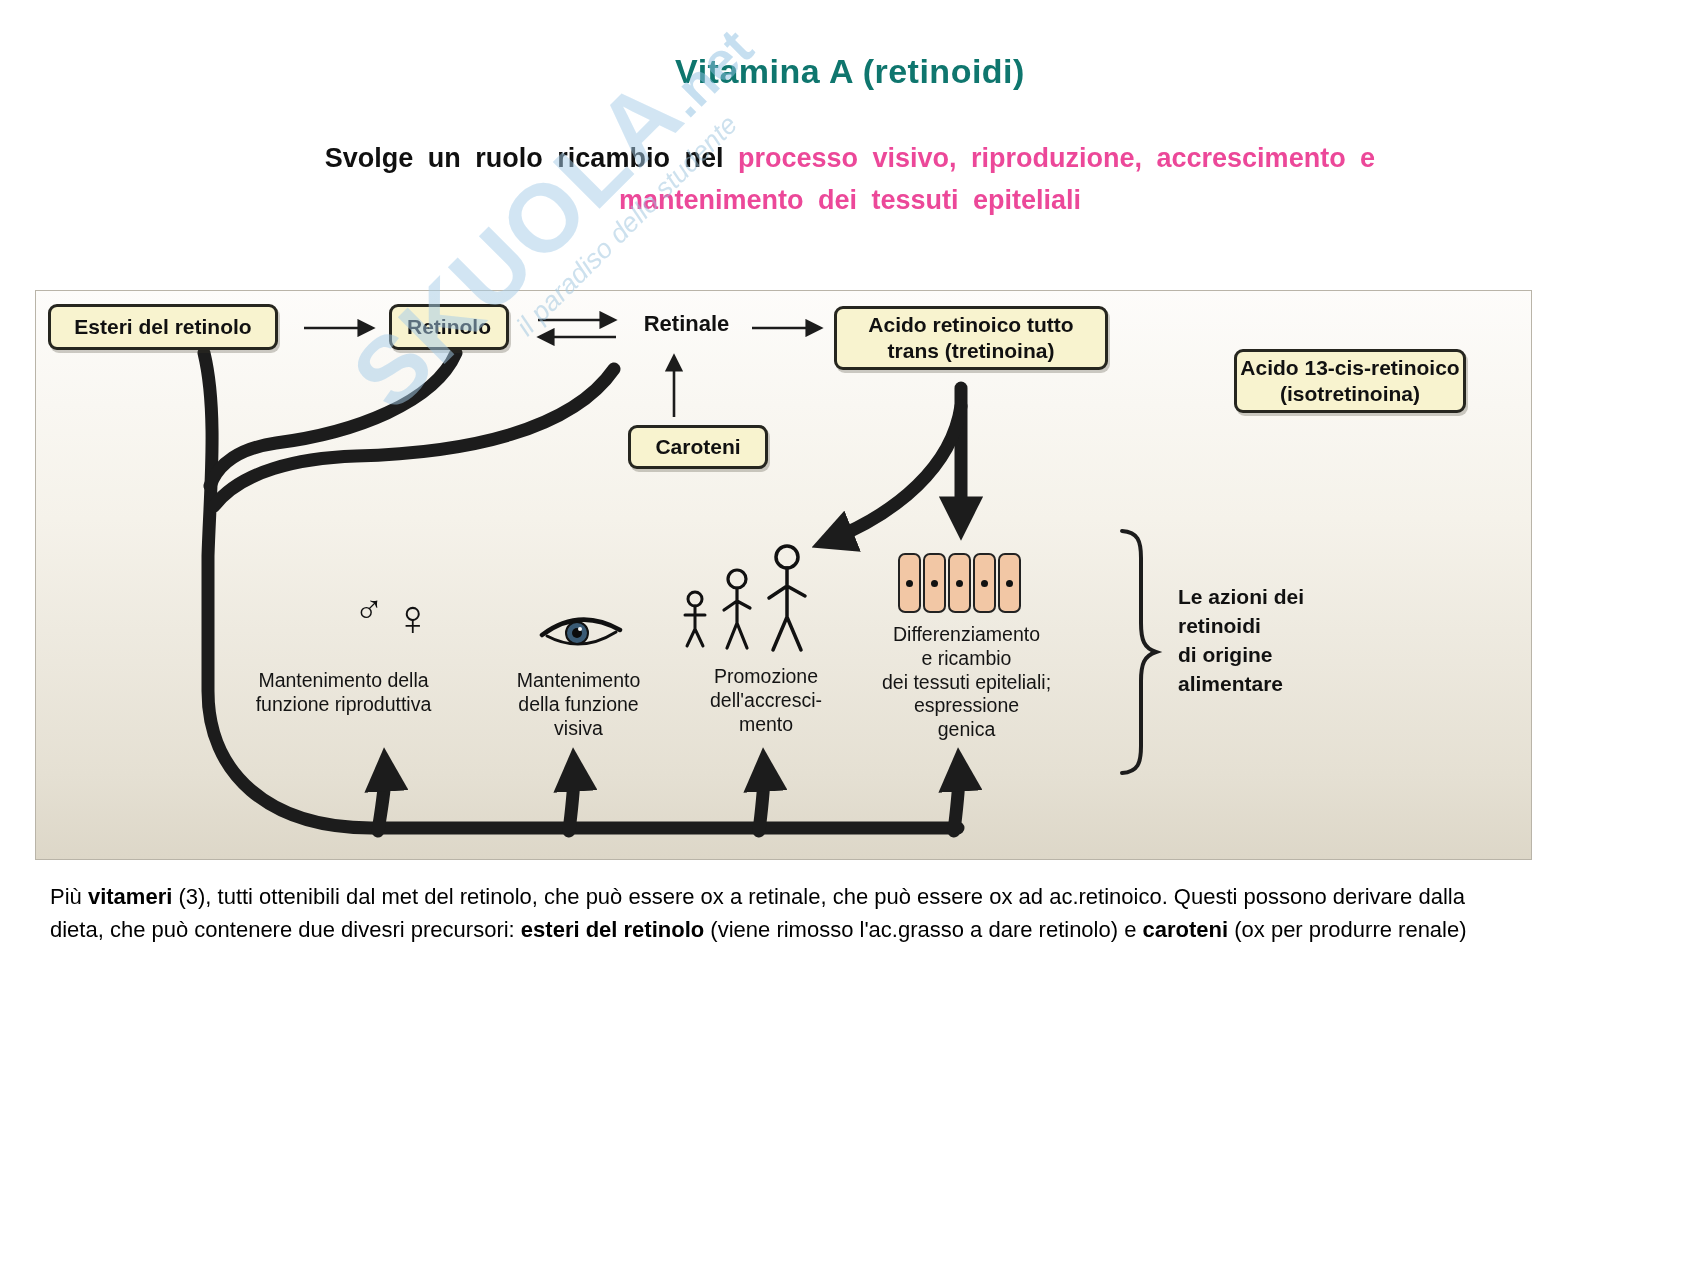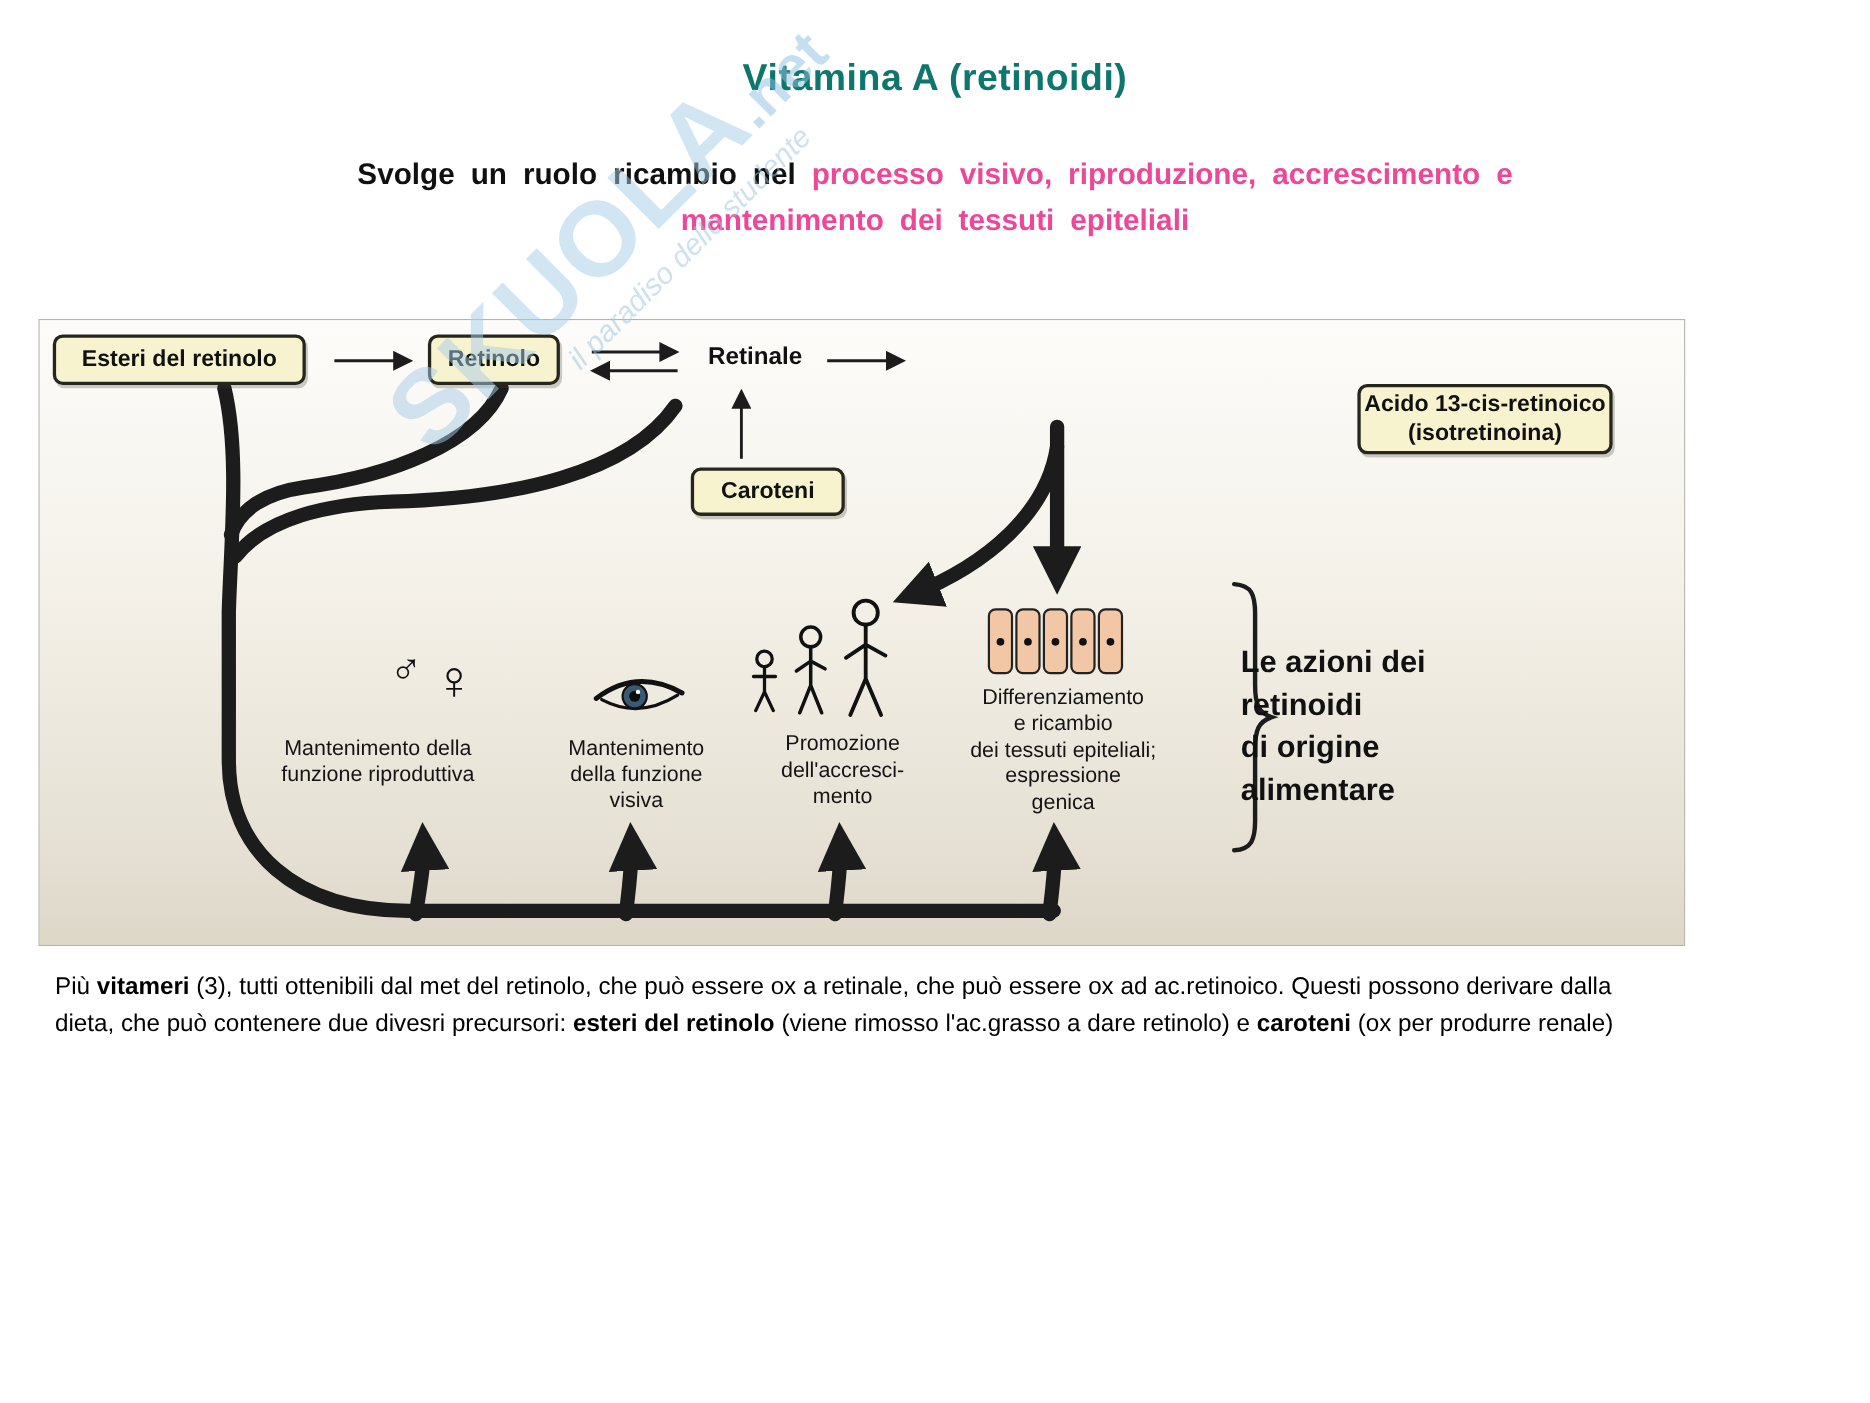--- a/index.html
+++ b/index.html
@@ -60,22 +60,22 @@
   .flabel {
     position:absolute; text-align:center; font-size:19.5px; line-height:1.22;
     white-space:pre-line; color:#141414; z-index:2;
   }
   .flabel-repro  { left:175px; top:378px; width:265px; }
   .flabel-vision { left:455px; top:378px; width:175px; }
   .flabel-growth { left:645px; top:374px; width:170px; }
   .flabel-diff   { left:838px; top:332px; width:185px; }
 
   .brace-label {
-    position:absolute; left:1092px; top:292px; width:230px;
-    font-weight:bold; font-size:28px; line-height:1.38; white-space:pre-line; z-index:2;
+    position:absolute; left:1142px; top:292px; width:230px;
+    font-weight:bold; font-size:21px; line-height:1.38; white-space:pre-line; z-index:2;
   }
 
   
   .mf-icon { position:absolute; left:318px; top:296px; width:95px; height:68px; z-index:2; }
   .mf-male   { position:absolute; left:0;  top:0;  font-size:40px; }
   .mf-female { position:absolute; left:40px; top:2px; font-size:50px; }
 
   .eye-icon  { position:absolute; left:503px; top:314px; z-index:2; }
   .figures-icon { position:absolute; left:645px; top:252px; z-index:2; }
 
@@ -143,20 +143,22 @@
       <path marker-end="url(#mthin)" d="M 716 37 L 784 37"></path>
       <path marker-end="url(#mthin)" d="M 638 126 L 638 66"></path>
     </g>
 
     <path fill="none" stroke="#1c1c1c" stroke-width="4" stroke-linecap="round" d="M 1086 240 C 1102 241, 1105 250, 1105 267 L 1105 332 C 1105 349, 1108 357, 1120 361 C 1108 365, 1105 373, 1105 390 L 1105 455 C 1105 472, 1102 481, 1086 482"></path>
   </svg>
 
   <div class="nbox box-esteri">Esteri del retinolo</div>
   <div class="nbox box-retinolo">Retinolo</div>
   <div class="plain-node">Retinale</div>
+  <div class="nbox box-acido-trans">Acido retinoico tutto
+trans (tretinoina)</div>
   <div class="nbox box-acido-cis">Acido 13-cis-retinoico
 (isotretinoina)</div>
   <div class="nbox box-caroteni">Caroteni</div>
 
   <div class="mf-icon">
     <span class="mf-male">♂</span>
     <span class="mf-female">♀</span>
   </div>
 
   <svg class="eye-icon" width="85" height="52" viewBox="0 0 85 52" xmlns="http://www.w3.org/2000/svg">

